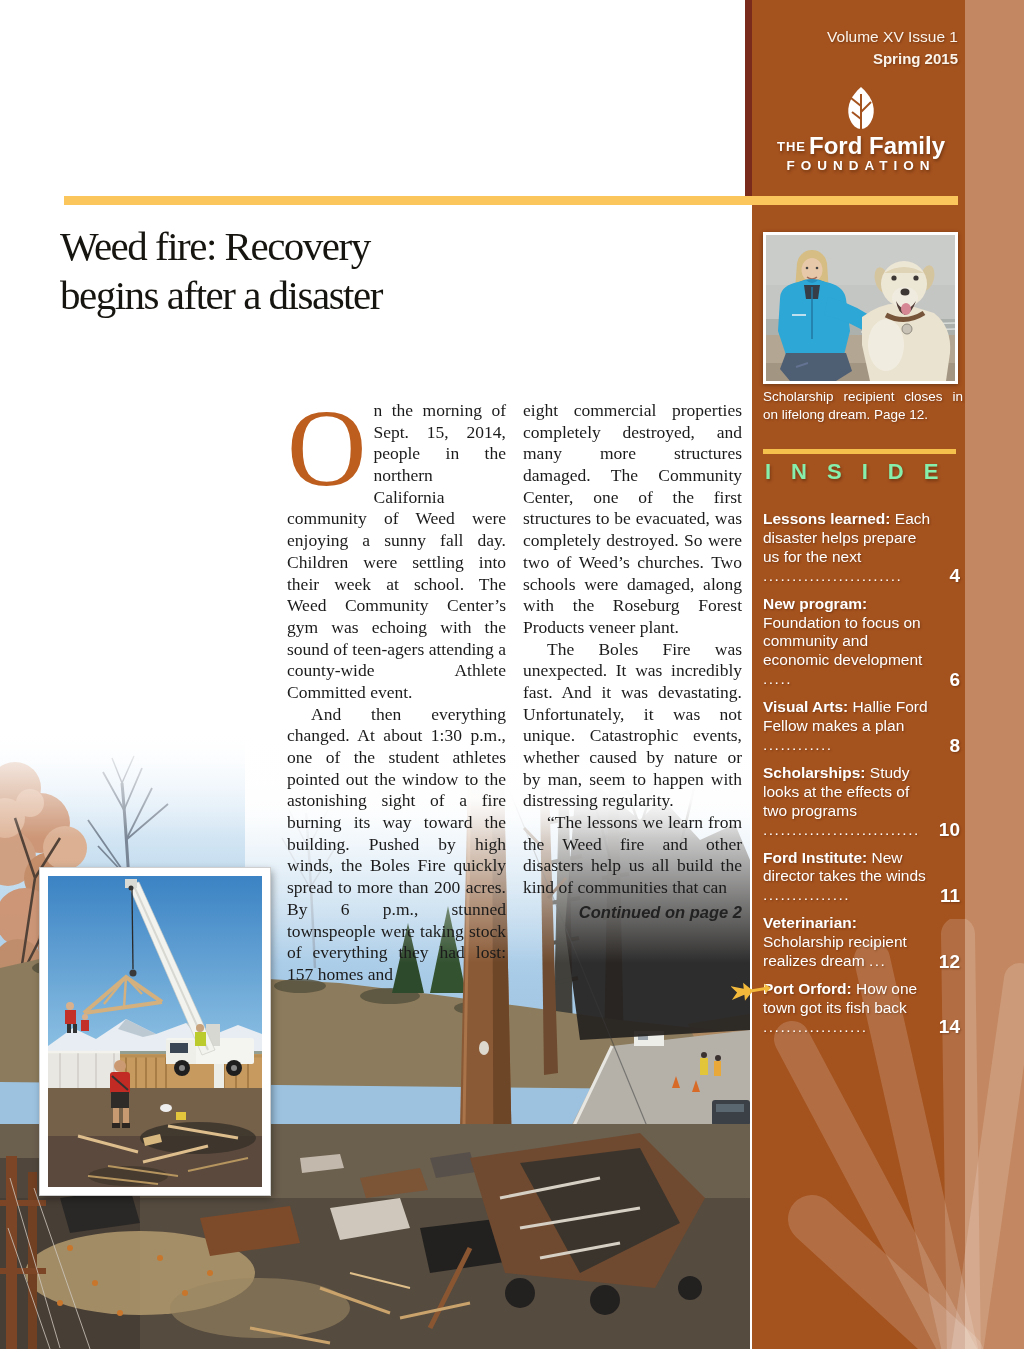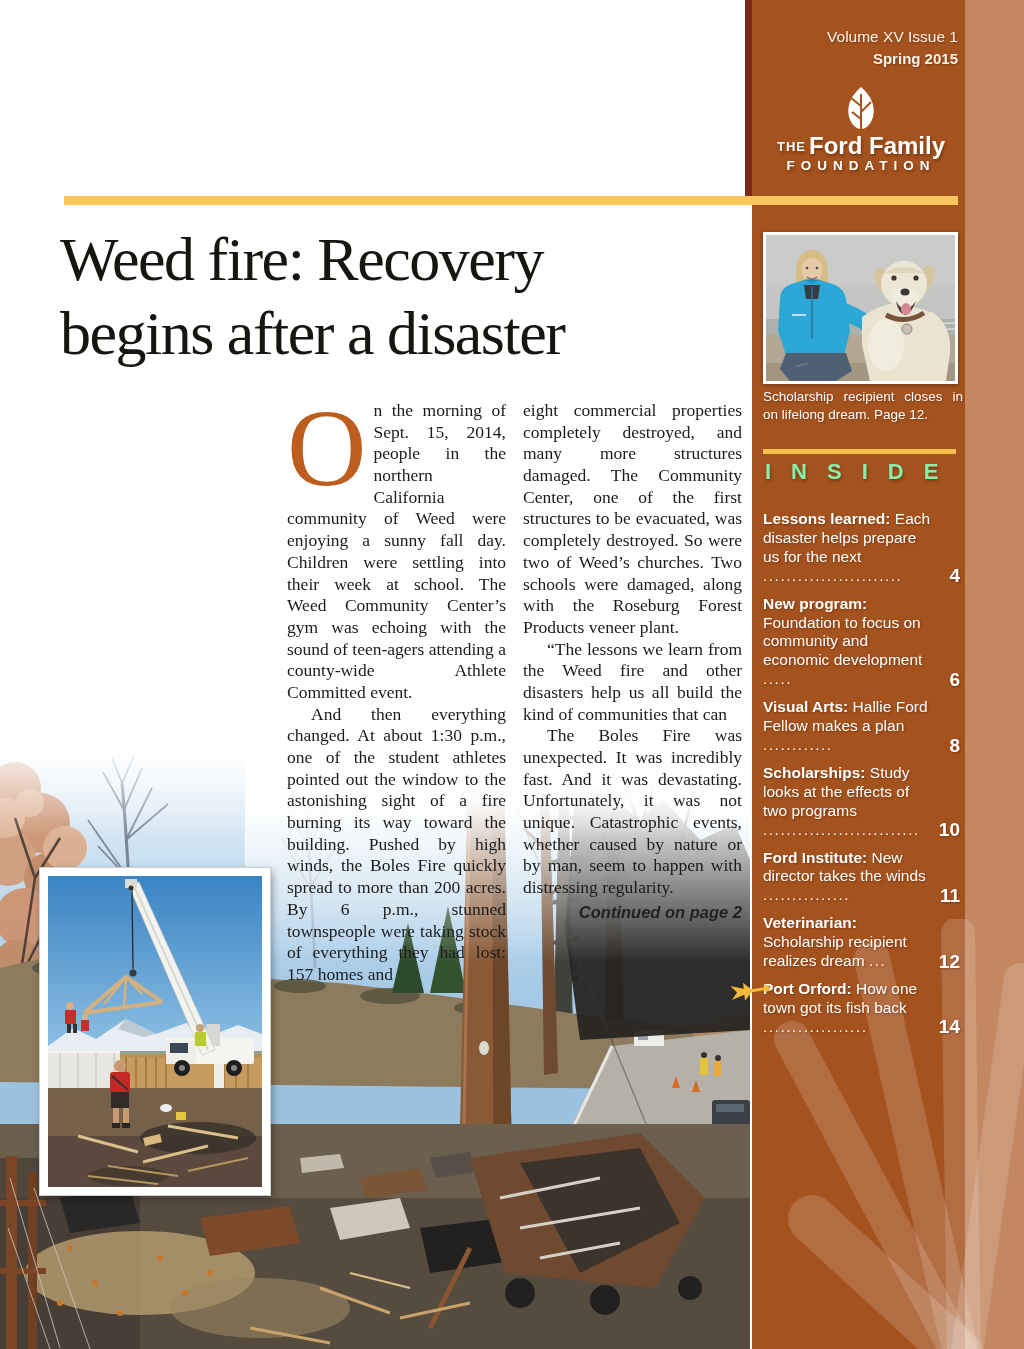--- a/index.html
+++ b/index.html
@@ -22,21 +22,21 @@
   .vitality{position:absolute;left:58px;top:48px;font-size:103px;font-weight:bold;
           letter-spacing:-3px;color:#C8824E;z-index:3;
           text-shadow:3px 4px 6px rgba(80,40,10,0.55);}
   .rule-masthead{position:absolute;left:64px;top:196px;width:894px;height:9px;
           background:#FBC65C;z-index:3;}
   .sidebar-edge{position:absolute;left:745px;top:0;width:7px;height:200px;background:#7A2B1C;z-index:2;}
 
   
   .headline{position:absolute;left:60px;top:222px;z-index:2;margin:0;
       font-family:"Liberation Serif",serif;font-weight:400;color:#17150f;
-      font-size:62px;line-height:1.2;letter-spacing:-1.5px;}
+      font-size:41px;line-height:1.2;letter-spacing:-1.5px;}
   .headline span{display:block;white-space:nowrap;}
   .deck{position:absolute;left:20px;top:393px;width:280px;text-align:right;z-index:2;
       font-size:23px;line-height:1.24;font-weight:bold;color:#1d1d1d;}
 
   
   .col{position:absolute;top:400px;width:219px;z-index:2;
       font-family:"Liberation Serif",serif;font-size:17.5px;line-height:1.24;
       text-align:justify;color:#1b1b1b;}
   .col p{margin:0;}
   .col p + p{text-indent:24px;}
@@ -253,22 +253,22 @@
     <span>Weed fire: Recovery</span>
     <span>begins after a disaster</span>
   </h1>
 
   <div class="col col1">
     <p><span class="dropcap">O</span><span>n the morning of Sept. 15, 2014, people in the northern California community of Weed were enjoying a sunny fall day. Children were settling into their week at school. The Weed Community Center’s gym was echoing with the sound of teen-agers attending a county-wide Athlete Committed event.</span></p>
     <p>And then everything changed. At about 1:30 p.m., one of the student athletes pointed out the window to the astonishing sight of a fire burning its way toward the building. Pushed by high winds, the Boles Fire quickly spread to more than 200 acres. By 6 p.m., stunned townspeople were taking stock of everything they had lost: 157 homes and</p>
   </div>
   <div class="col col2">
     <p>eight commercial properties completely destroyed, and many more structures damaged. The Community Center, one of the first structures to be evacuated, was completely destroyed. So were two of Weed’s churches. Two schools were damaged, along with the Roseburg Forest Products veneer plant.</p>
+    <p>The Boles Fire was unexpected. It was incredibly fast. And it was devastating. Unfortunately, it was not unique. Catastrophic events, whether caused by nature or by man, seem to happen with distressing regularity.</p>
     <p>“The lessons we learn from the Weed fire and other disasters help us all build the kind of communities that can</p>
-    <p>The Boles Fire was unexpected. It was incredibly fast. And it was devastating. Unfortunately, it was not unique. Catastrophic events, whether caused by nature or by man, seem to happen with distressing regularity.</p>
     <div class="continued">Continued on page 2</div>
   </div>
 
   <div class="sidebar">
     <svg class="watermark" width="272" height="430" viewBox="0 0 272 430">
       <g stroke="rgba(255,255,255,0.16)" stroke-linecap="round" fill="none">
         <line x1="210" y1="440" x2="40" y2="120" stroke-width="36"></line>
         <line x1="210" y1="440" x2="120" y2="40" stroke-width="36"></line>
         <line x1="212" y1="440" x2="206" y2="15" stroke-width="34"></line>
         <line x1="214" y1="440" x2="268" y2="60" stroke-width="32"></line>

